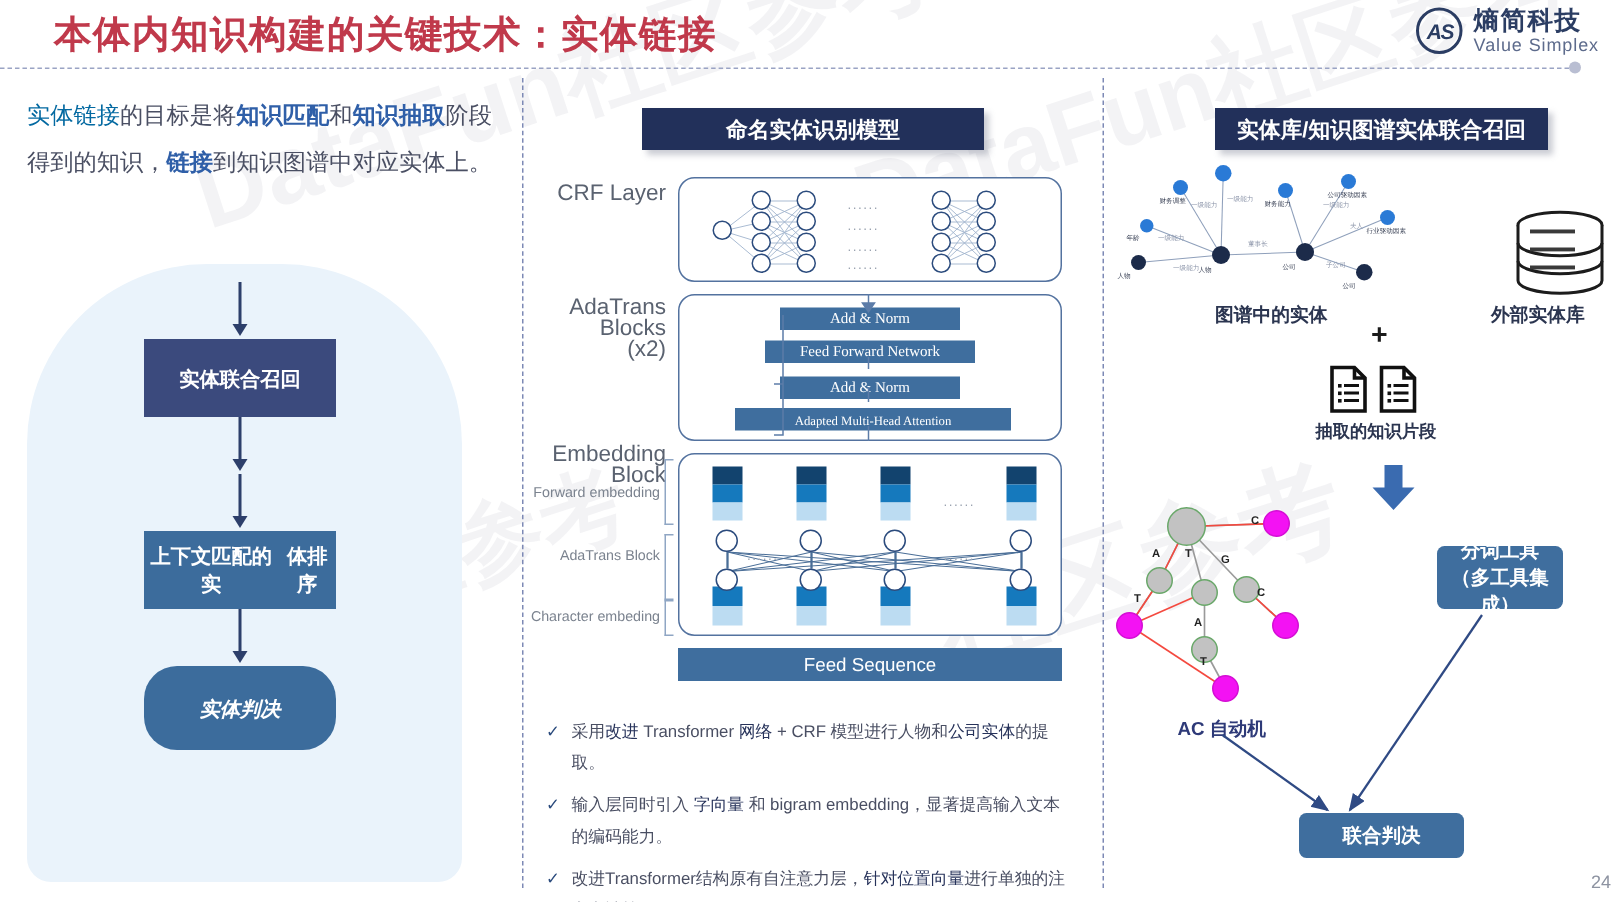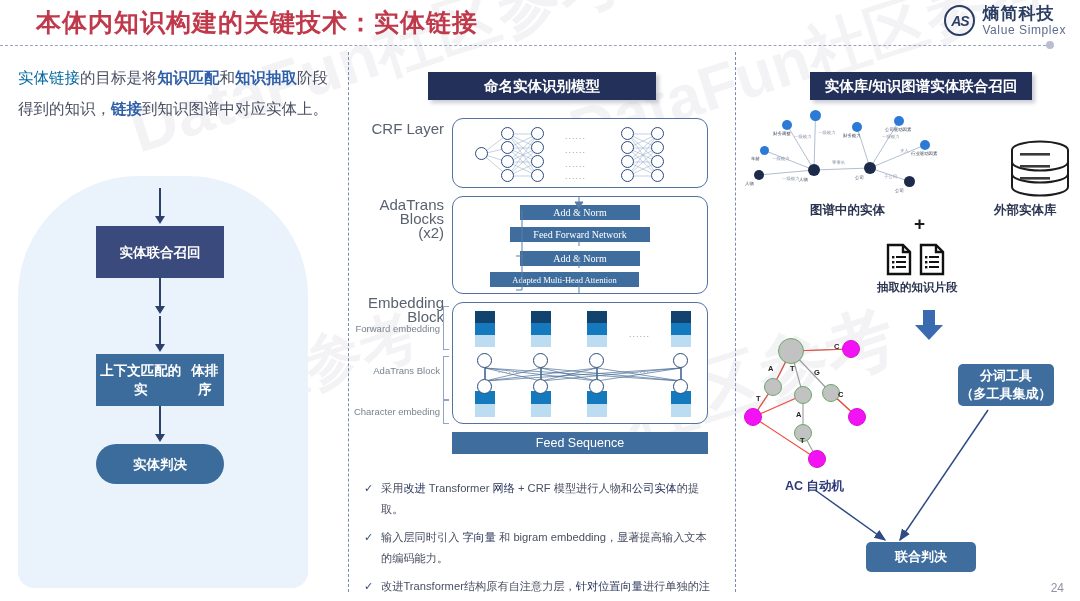--- a/index.html
+++ b/index.html
@@ -153,24 +153,24 @@
   .acnode { position:absolute; border-radius:50%; }
   .acgray { background:#c2c2c2; border:1.4px solid #6aa86a; }
   .acpink { background:#f312f3; border:1px solid #d40fd4; }
   .acltr  { position:absolute; font-size:7.5px; font-weight:bold; color:#222; }
 
   .rbox {
     position:absolute; background:#3f6e9e; color:#fff; font-weight:bold;
     font-size:13px; border-radius:5px; text-align:center;
     display:flex; align-items:center; justify-content:center; line-height:18px;
   }
-  .rbox-seg { left:958px; top:364px; width:96px; height:42px; }
+  .rbox-seg { left:958px; top:364px; width:84px; height:42px; }
   .rbox-jud { left:866px; top:542px; width:110px; height:30px; }
 
-  .pageno { position:absolute; right:16px; bottom:6px; font-size:12px; color:#8d93a1; }
+  .pageno { position:absolute; right:6px; bottom:6px; font-size:12px; color:#8d93a1; }
 </style>
 </head>
 <body>
 
 <div class="wm wm1">DataFun社区参考</div>
 <div class="wm wm2">DataFun社区参考</div>
 <div class="wm wm3">社区参考</div>
 <div class="wm wm4">社区参考</div>
 
 <div class="title">本体内知识构建的关键技术：实体链接</div>
@@ -195,21 +195,21 @@
     <div class="fbox navy" style="height: 52px;">
       <div>实体联合召回</div>
     </div>
     <div class="farrow"></div>
     <div class="farrow"></div>
     <div class="fbox steel" style="height: 52px;">
       <div>上下文匹配的实</div>
       <div>体排序</div>
     </div>
     <div class="farrow"></div>
-    <div class="fbox steel pill" style="height: 40px;">
+    <div class="fbox steel pill" style="height: 56px; font-style: italic;">
       <div>实体判决</div>
     </div>
   </div>
 
 <div class="ptitle ptitle-mid">命名实体识别模型</div>
 
 <div class="mlabel" style="left:340px; top:122px; width:104px;">CRF Layer</div>
 <div class="mlabel" style="left:340px; top:198px; width:104px; white-space:pre-line;">AdaTrans Blocks
 (x2)</div>
 <div class="mlabel" style="left:340px; top:296px; width:104px;">Embedding Block</div>
@@ -351,21 +351,21 @@
     <div class="node big" style="left: 220px; top: 50px;"></div>
     <div class="node big" style="left: 220px; top: 76px;"></div>
     <div class="dots" style="left: 176px; top: 26px;">......</div>
     <div class="dots" style="left: 176px; top: 62px;">......</div>
     <div class="dots" style="left: 45px; top: 62px;">......</div>
   </div>
 
 <div class="mbar" style="left:520px; top:205px; width:120px; height:15px;">Add &amp; Norm</div>
 <div class="mbar" style="left:510px; top:227px; width:140px; height:15px;">Feed Forward Network</div>
 <div class="mbar" style="left:520px; top:251px; width:120px; height:15px;">Add &amp; Norm</div>
-<div class="mbar" style="left:490px; top:272px; width:149px; height:15px; font-size:8.5px;">Adapted Multi-Head  Attention</div>
+<div class="mbar" style="left:490px; top:272px; width:184px; height:15px; font-size:8.5px;">Adapted Multi-Head  Attention</div>
 <div class="inputseq">Feed Sequence</div>
 
 <svg style="position:absolute; left:452px; top:118px;" width="256" height="340">
   <g stroke="#5c7ca8" stroke-width="1" fill="none">
     <path d="M 127 78 L 127 86"></path>
       <path d="M 123 84 l 4 6 l 4 -6 z" fill="#5c7ca8"></path>
     <path d="M 127 140 L 127 150"></path>
     <path d="M 127 120 L 127 128"></path>
     <path d="M 70 92 L 70 172 L 64 172"></path>
     <path d="M 70 138 L 64 138"></path>

